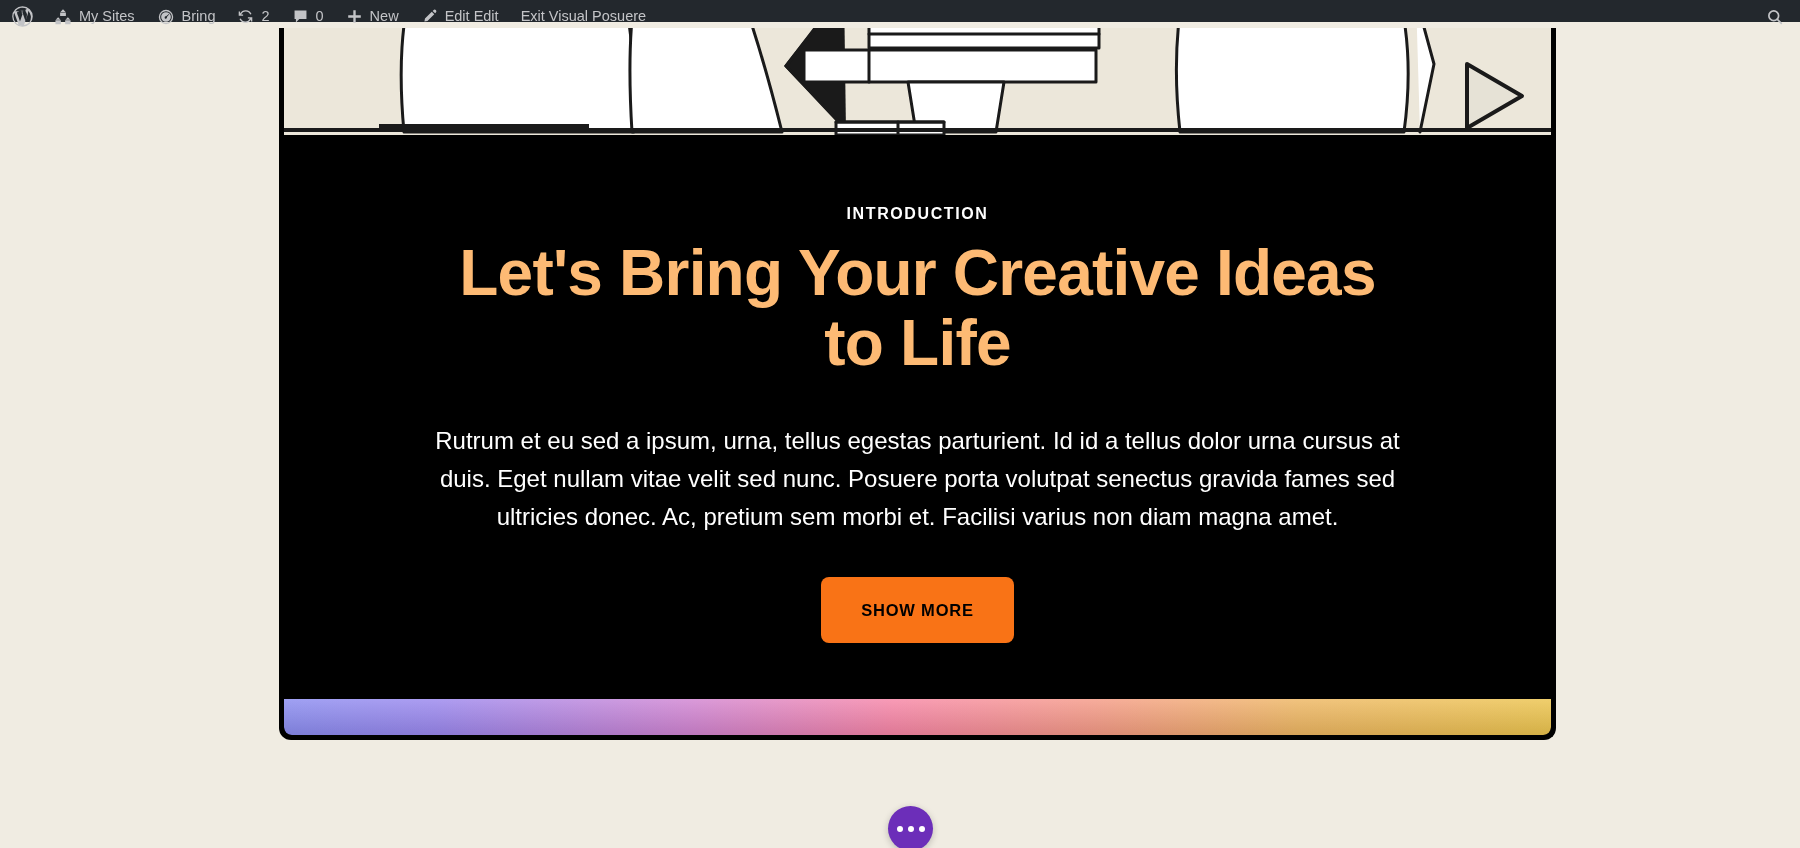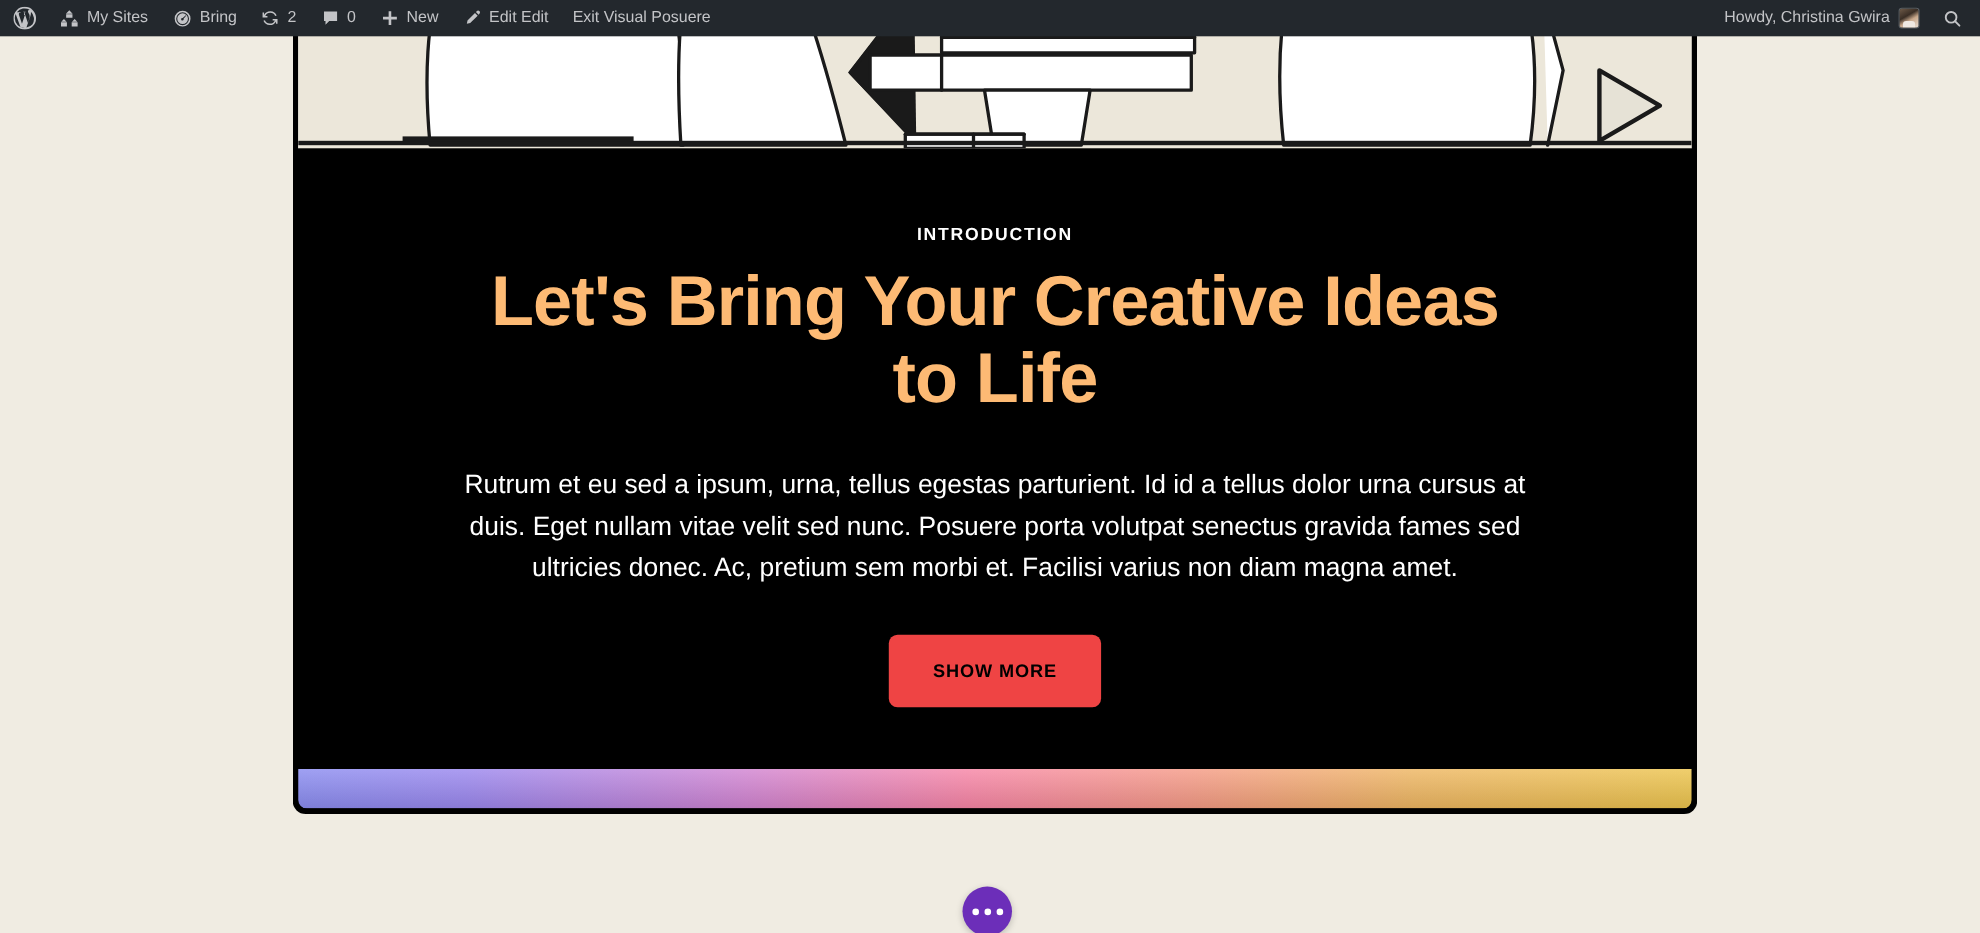--- a/index.html
+++ b/index.html
@@ -12,25 +12,24 @@
   body {
     background: #f0ece2;
     font-family: "Liberation Sans", sans-serif;
     -webkit-font-smoothing: antialiased;
   }
 
   
   #wpadminbar {
     position: absolute;
     top: 0; left: 0;
-    width: 1800px; height: 33px;
+    width: 1800px; height: 22px;
     background: #23282d;
     color: #c3c4c7;
     display: flex;
-    align-items: center;
     font-size: 14.5px;
     z-index: 99999;
     user-select: none;
   }
   .ab-left { display: flex; align-items: center; height: 33px; }
   .ab-right { display: flex; align-items: center; height: 33px; margin-left: auto; }
   .ab-item {
     display: flex;
     align-items: center;
     gap: 7px;
@@ -62,21 +61,21 @@
     left: 3px; bottom: 0; right: 3px;
     height: 6px;
     background: #efe9e2;
     border-radius: 3px 3px 0 0;
   }
   .ab-search { padding: 0 16px 0 14px; }
 
   
   #page {
     position: absolute;
-    top: 33px; left: 4px;
+    top: 33px; left: 17px;
     width: 1776px; height: 815px;
     background: #f0ece2;
   }
 
   
   .section-frame {
     position: absolute;
     left: 262px; top: -5px;
     width: 1277px;
     height: 712px;
@@ -134,21 +133,21 @@
     max-width: 990px;
     color: #ffffff;
     font-size: 24px;
     line-height: 1.6;
     font-weight: 400;
   }
 
   .show-more-wrap { margin-top: 40px; }
   .show-more-btn {
     display: inline-block;
-    background: #ef4444;
+    background: #f97316;
     color: #000000;
     border: none;
     border-radius: 8px;
     padding: 25px 40px;
     font-family: "Liberation Sans", sans-serif;
     font-size: 16.5px;
     font-weight: 700;
     letter-spacing: 0.8px;
     cursor: pointer;
     line-height: 1;
@@ -259,24 +258,20 @@
       <span>Edit Edit</span>
     </div>
 
     <div class="ab-item">
       <span>Exit Visual Posuere</span>
     </div>
 
   </div>
 
   <div class="ab-right">
-    <div class="ab-item ab-howdy">
-      <span>Howdy, Christina Gwira</span>
-      <span class="ab-avatar"></span>
-    </div>
     <div class="ab-item ab-search">
       <span class="ab-icon">
         <svg width="18" height="18" viewBox="0 0 20 20" fill="none" stroke="#c3c4c7" stroke-width="1.9">
           <circle cx="8.6" cy="8.6" r="5.4"></circle>
           <path d="M12.6 12.6 17 17" stroke-linecap="round"></path>
         </svg>
       </span>
     </div>
   </div>
 

